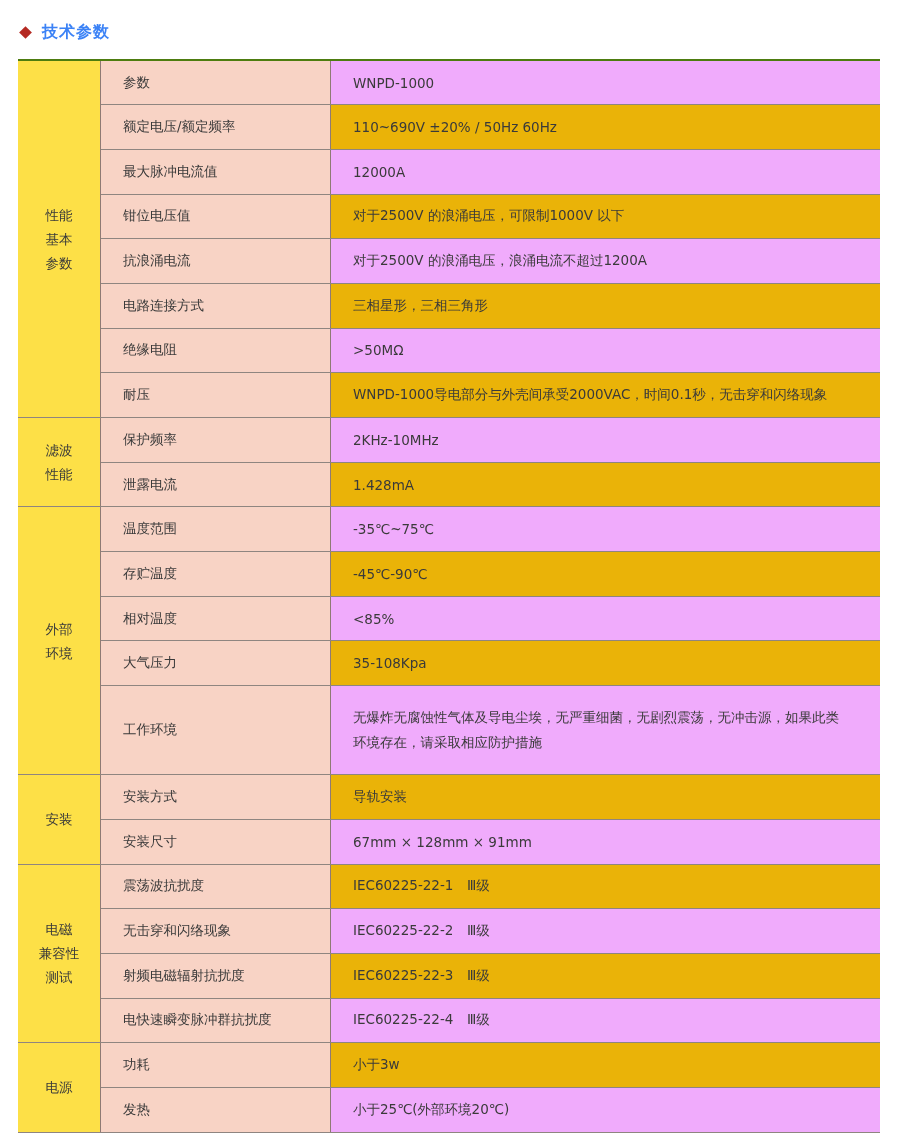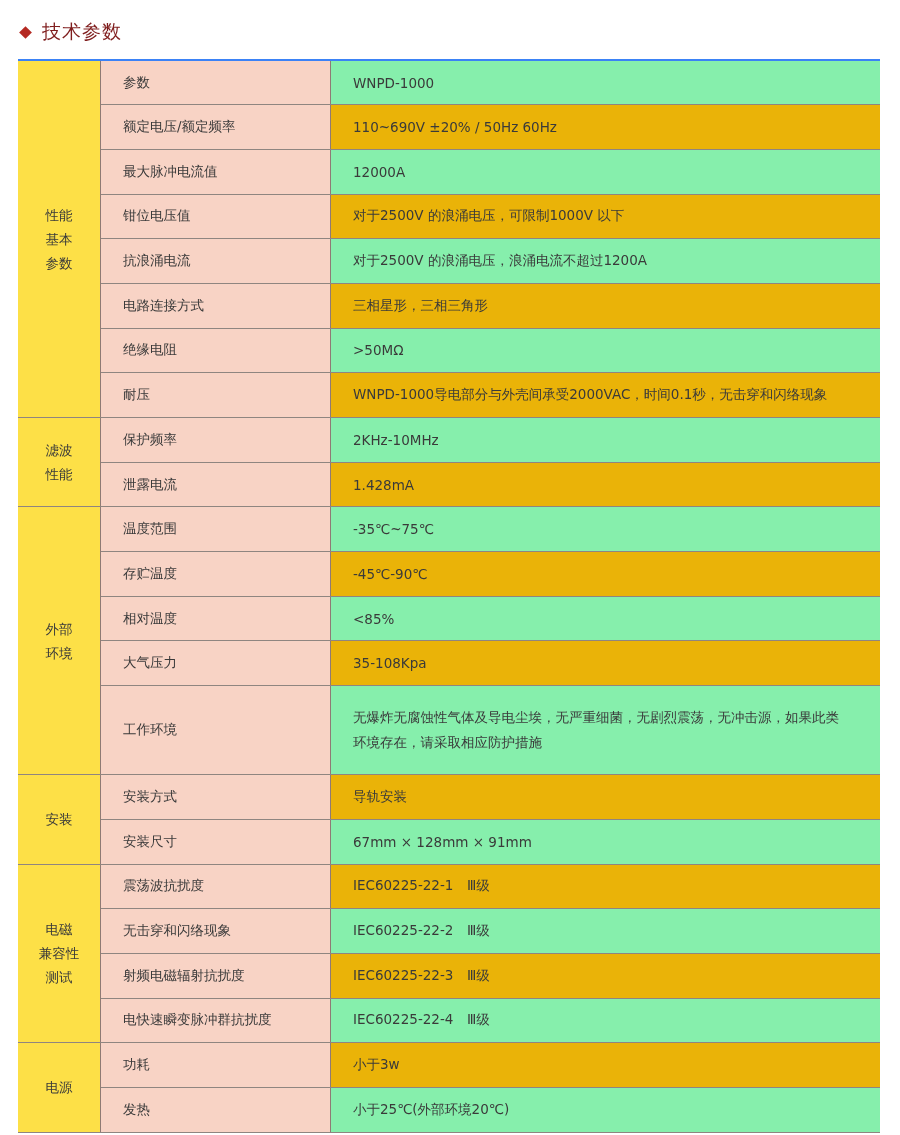--- a/index.html
+++ b/index.html
@@ -1,28 +1,28 @@
 <!DOCTYPE html>
 <html><head>
 <meta charset="utf-8">
 <style>
   html, body { margin: 0; padding: 0; background: #ffffff; }
   body { width: 900px; height: 1135px; position: relative; overflow: hidden;
          font-family: "DejaVu Sans", "Liberation Sans", sans-serif; color: #3a3a3a; }
   .title { position: absolute; left: 18px; top: 17px; height: 30px; display: flex; align-items: center; }
   .title .diamond { width: 9px; height: 9px; background: #b52a22; transform: rotate(45deg); margin-left: 3px; margin-right: 12px; }
-  .title .text { font-size: 19px; font-weight: normal; color: #7f1d1d; letter-spacing: 1px; }
+  .title .text { font-size: 16px; font-weight: bold; color: #3b82f6; letter-spacing: 1px; }
   table.spec { position: absolute; left: 18px; top: 59px; width: 862px; border-collapse: collapse; table-layout: fixed; font-size: 13.5px; }
   table.spec td { padding: 0; border-bottom: 1.5px solid #8f8580; vertical-align: middle; }
-  table.spec tr:first-child td { border-top: 2px solid #3b82f6; margin-top: 19px; }
+  table.spec tr:first-child td { border-top: 2px solid #4d7c0f; margin-top: 19px; }
   td.group { width: 82px; background: #fde047; border-right: 1.5px solid #8f7a74; text-align: center; line-height: 24px; color: #3a3a3a; }
   td.group span { display: block; }
   td.label { width: 207px; background: #f8d3c5; border-right: 1.5px solid #8f7a74; padding-left: 22px !important; color: #3a3a3a; }
   td.value { background: #eab308; padding-left: 22px !important; color: #3a3a3a; }
-  tr.alt td.value { background: #86efac; }
+  tr.alt td.value { background: #f0abfc; }
   tr.r { height: 44.7px; }
   tr.tall { height: 89px; }
   td.value.multi { line-height: 25px; }
 </style>
 </head>
 <body>
 
 <div class="title">
   <span class="diamond"></span>
   <span class="text">技术参数</span>

